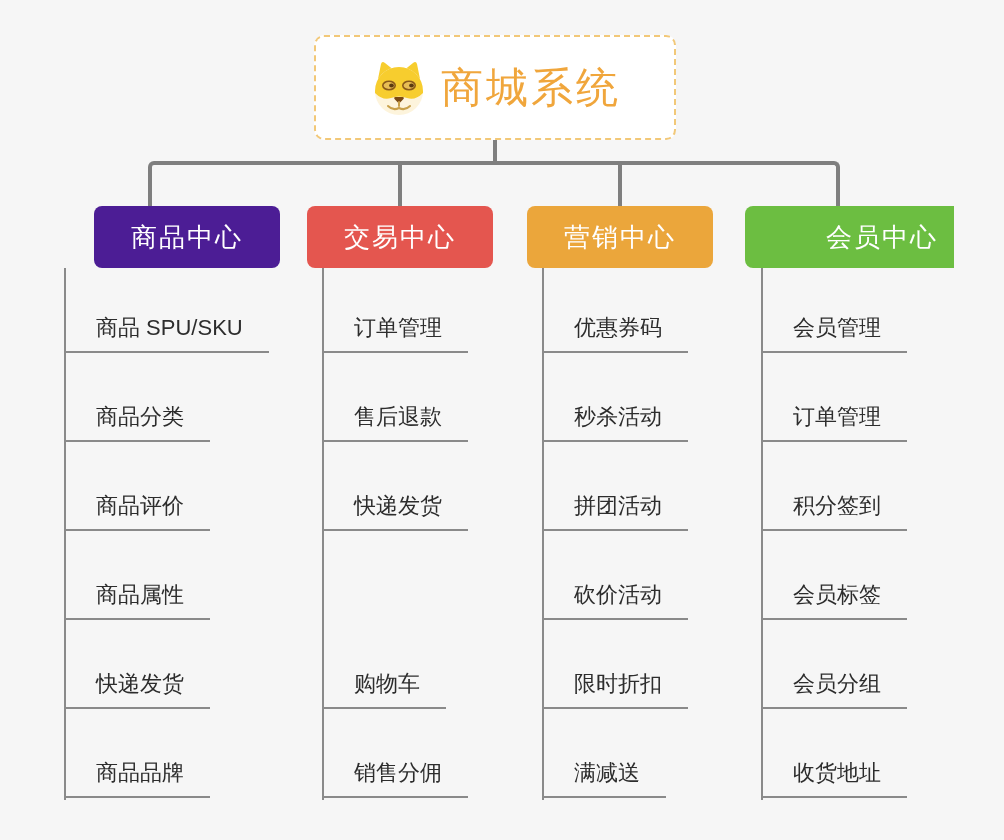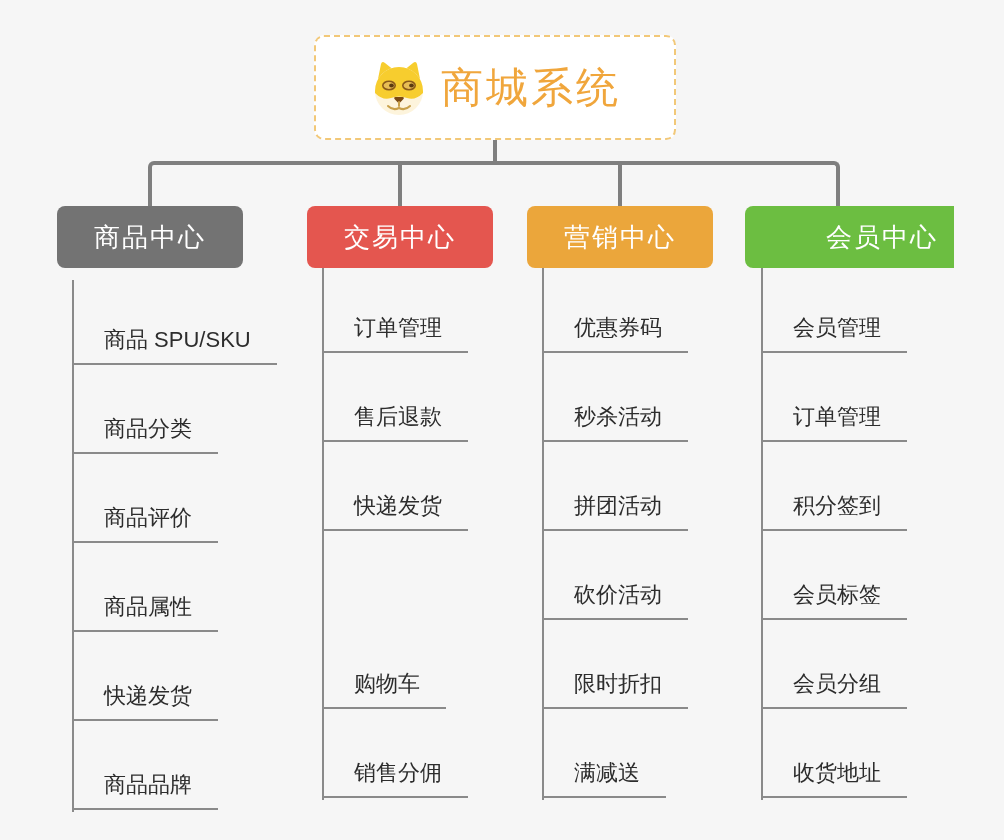--- a/index.html
+++ b/index.html
@@ -53,21 +53,21 @@
     border-radius:8px;
     display:flex;align-items:center;justify-content:center;
     color:#ffffff;
     font-size:26px;
     letter-spacing:2px;
     white-space:nowrap;
   }
   .b1{left:57px;} .b2{left:307px;} .b3{left:527px;} .b4{left:745px;}
   
   .leaf-col{position:absolute;top:268px;width:240px;height:532px;}
-  .c1{left:72px;margin-top:12px;} .c2{left:322px;} .c3{left:542px;} .c4{left:761px;padding-left:40px;}
+  .c1{left:64px;} .c2{left:322px;} .c3{left:542px;} .c4{left:761px;padding-left:40px;}
   .spine{position:absolute;left:0;top:0;width:2px;height:532px;background:#8a8a8a;}
   .leaf{
     position:absolute;left:1px;
     display:inline-block;
     white-space:nowrap;
     font-size:22px;line-height:30px;
     color:#2d2d2d;
     padding:0 26px 8px 31px;
     border-bottom:2px solid #8a8a8a;
   }
@@ -93,21 +93,21 @@
       <path d="M19,48 Q24,53 30,50 Q36,53 41,48" stroke="#c8a04b" stroke-width="2" fill="none" stroke-linecap="round"></path>
     </svg>
     <span class="root-title">商城系统</span>
   </div>
 
   <div class="line root-stub"></div>
   <div class="bus-frame"></div>
   <div class="line drop-2"></div>
   <div class="line drop-3"></div>
 
-  <div class="branch-node b1" style="background-color: #737373;">
+  <div class="branch-node b1" style="background-color: #4c1d95; margin-left: 37px;">
     <span>商品中心</span>
   </div>
   <div class="branch-node b2" style="background-color: rgb(228, 86, 79);">
     <span>交易中心</span>
   </div>
   <div class="branch-node b3" style="background-color: rgb(235, 166, 59);">
     <span>营销中心</span>
   </div>
   <div class="branch-node b4" style="background-color: rgb(108, 190, 65); padding-left: 44px;">
     <span>会员中心</span>

